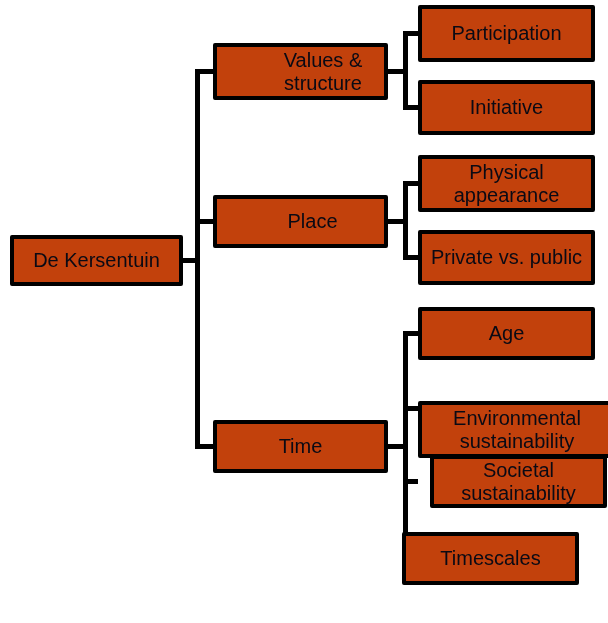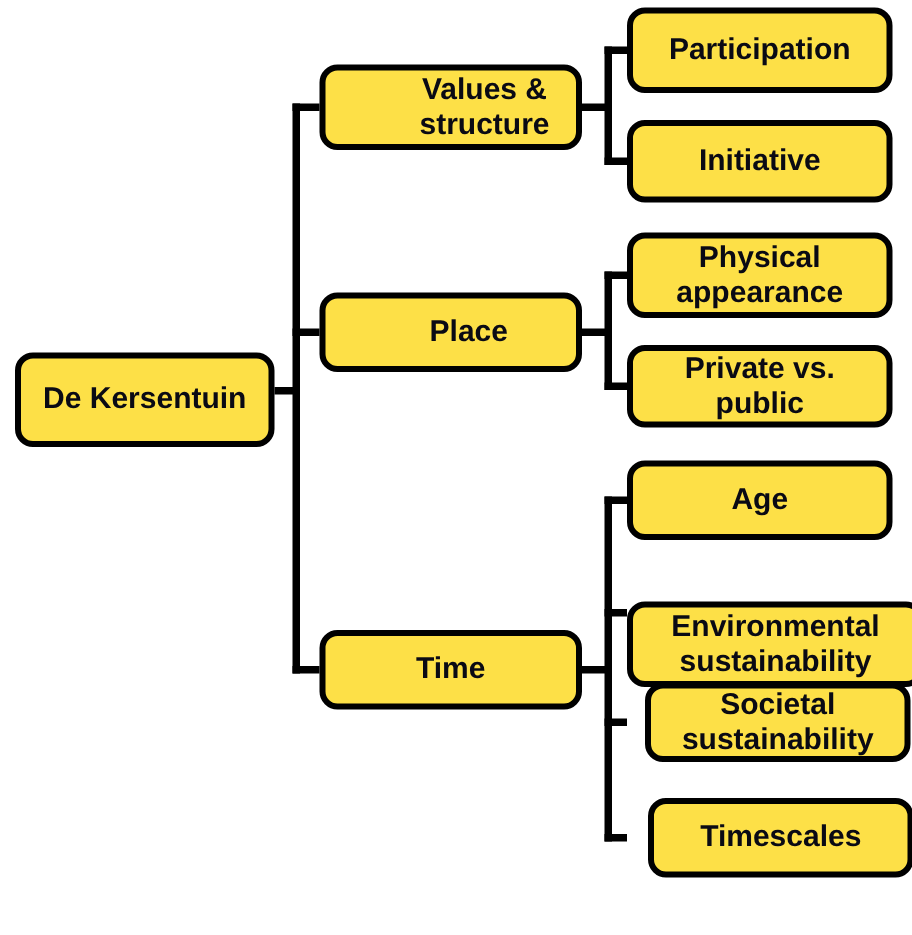--- a/index.html
+++ b/index.html
@@ -11,28 +11,27 @@
     position: relative;
     width: 608px;
     height: 623px;
     background: #ffffff;
     font-family: "Liberation Sans", sans-serif;
     overflow: hidden;
   }
   .node {
     position: absolute;
     box-sizing: border-box;
-    background: #fde047;
+    background: #c2410c;
     border: 4px solid #000000;
-    border-radius: 12px;
+    border-radius: 2px;
     display: flex;
     align-items: center;
     justify-content: center;
     text-align: center;
-    font-weight: bold;
   }
   .node .label {
     white-space: pre-line;
     font-size: 20px;
     line-height: 23px;
     color: #0a0a14;
     padding: 0 3px;
   }
   .line {
     position: absolute;
@@ -60,21 +59,21 @@
   <div class="line" style="left:403px; top:181px; width:15px; height:5px;"></div>
   <div class="line" style="left:403px; top:255px; width:15px; height:5px;"></div>
 
   <div class="line" style="left:388px; top:444px; width:20px; height:5px;"></div>
   <div class="line" style="left:403px; top:331px; width:5px;  height:230px;"></div>
   <div class="line" style="left:403px; top:331px; width:15px; height:5px;"></div>
   <div class="line" style="left:403px; top:406px; width:15px; height:5px;"></div>
   <div class="line" style="left:403px; top:479px; width:15px; height:5px;"></div>
   <div class="line" style="left:403px; top:556px; width:15px; height:5px;"></div>
 
-  <div class="node" style="left:10px;  top:235px; width:173px; height:63px;">
+  <div class="node" style="left:10px;  top:235px; width:173px; height:51px;">
     <span class="label">De Kersentuin</span>
   </div>
 
   <div class="node" style="left:213px; top:43px;  width:175px; height:57px;padding-left:45px;">
     <span class="label">Values &amp;
 structure</span>
   </div>
   <div class="node" style="left:213px; top:195px; width:175px; height:53px;padding-left:24px;">
     <span class="label">Place</span>
   </div>
@@ -101,17 +100,17 @@
     <span class="label">Age</span>
   </div>
   <div class="node" style="left:418px; top:380px; width:198px; height:57px;margin-top:21px;">
     <span class="label">Environmental
 sustainability</span>
   </div>
   <div class="node" style="left:418px; top:455px; width:177px; height:53px;margin-left:12px;">
     <span class="label">Societal
 sustainability</span>
   </div>
-  <div class="node" style="left:432px; top:532px; width:177px; height:53px;">
+  <div class="node" style="left:402px; top:532px; width:177px; height:53px;">
     <span class="label">Timescales</span>
   </div>
 
 </div>
 
 </body></html>

